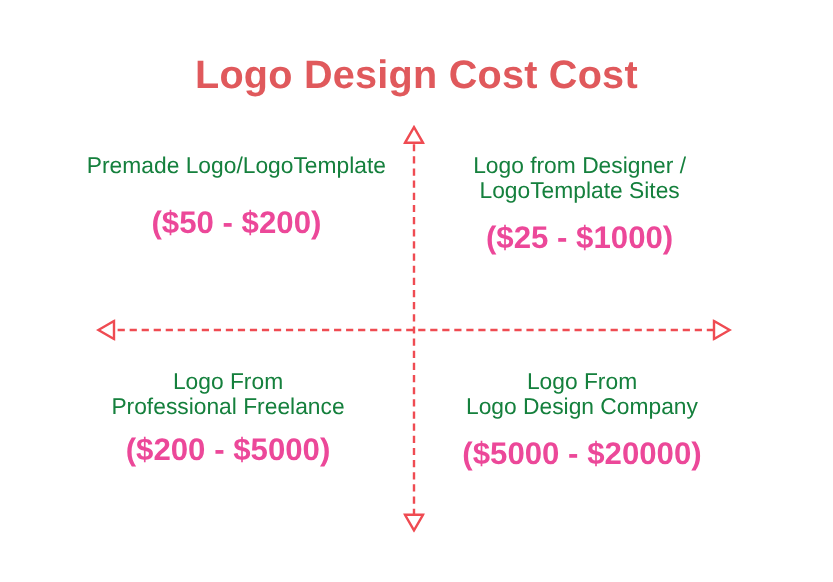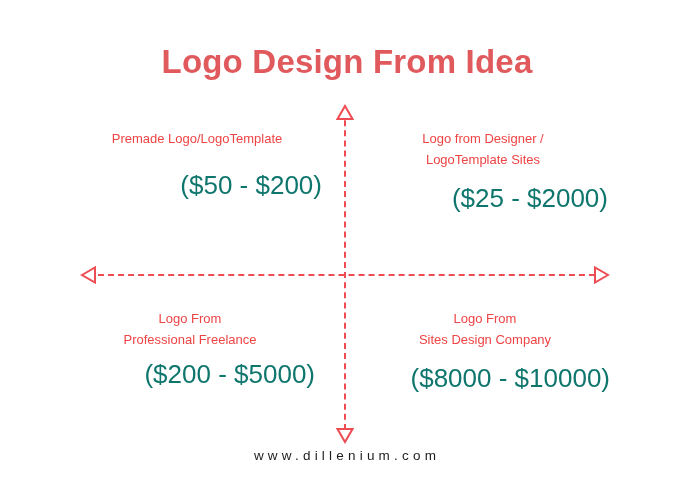--- a/index.html
+++ b/index.html
@@ -64,32 +64,32 @@
   #arrow-left  { left: 80px;  top: 266px; }
   #arrow-right { left: 592px; top: 266px; }
   .arrow-head svg { display: block; }
 
   
   .quadrant {
     position: absolute;
     width: 250px;
   }
   .quad-label {
-    font-size: 13px;
-    color: #ef4444;
+    font-size: 19px;
+    color: #15803d;
     line-height: 21px;
     text-align: center;
     font-weight: normal;
   }
   .quad-price {
     font-size: 26px;
-    color: #0f766e;
+    color: #ec4899;
     line-height: 32px;
-    text-align: right;
-    font-weight: normal;
+    text-align: center;
+    font-weight: bold;
     margin-top: 16px;
     white-space: nowrap;
   }
 
   #quadrant-top-left     { left: 72px;  top: 128px; }
   #quadrant-top-right    { left: 358px; top: 128px; }
   #quadrant-bottom-left  { left: 65px;  top: 308px; }
   #quadrant-bottom-right { left: 360px; top: 308px; }
 
   #quadrant-top-left .quad-price    { margin-top: 20px; }
@@ -109,21 +109,21 @@
     color: #1d1d1d;
     font-weight: normal;
     white-space: nowrap;
   }
 </style>
 </head>
 <body>
 
 <div id="canvas">
 
-  <div id="title">Logo Design From Idea</div>
+  <div id="title">Logo Design Cost Cost</div>
 
   <div id="axis-horizontal" class="axis-line"></div>
   <div id="axis-vertical" class="axis-line"></div>
 
   <div id="arrow-up" class="arrow-head">
     <svg width="18" height="18" viewBox="0 0 18 18">
       <polygon points="9,2 16.5,15 1.5,15" fill="#ffffff" stroke="#ef4b52" stroke-width="2"></polygon>
     </svg>
   </div>
 
@@ -150,34 +150,33 @@
       <span>Premade Logo/LogoTemplate</span>
     </div>
     <div class="quad-price">($50 - $200)</div>
   </div>
 
   <div id="quadrant-top-right" class="quadrant">
     <div class="quad-label">
       <span>Logo from Designer /</span><br>
       <span>LogoTemplate Sites</span>
     </div>
-    <div class="quad-price">($25 - $2000)</div>
+    <div class="quad-price">($25 - $1000)</div>
   </div>
 
   <div id="quadrant-bottom-left" class="quadrant">
     <div class="quad-label">
       <span>Logo From</span><br>
       <span>Professional Freelance</span>
     </div>
     <div class="quad-price">($200 - $5000)</div>
   </div>
 
   <div id="quadrant-bottom-right" class="quadrant">
     <div class="quad-label">
       <span>Logo From</span><br>
-      <span>Sites Design Company</span>
+      <span>Logo Design Company</span>
     </div>
-    <div class="quad-price">($8000 - $10000)</div>
+    <div class="quad-price">($5000 - $20000)</div>
   </div>
 
-  <div id="footer-url">www.dillenium.com</div>
 
 </div>
 
 </body></html>

